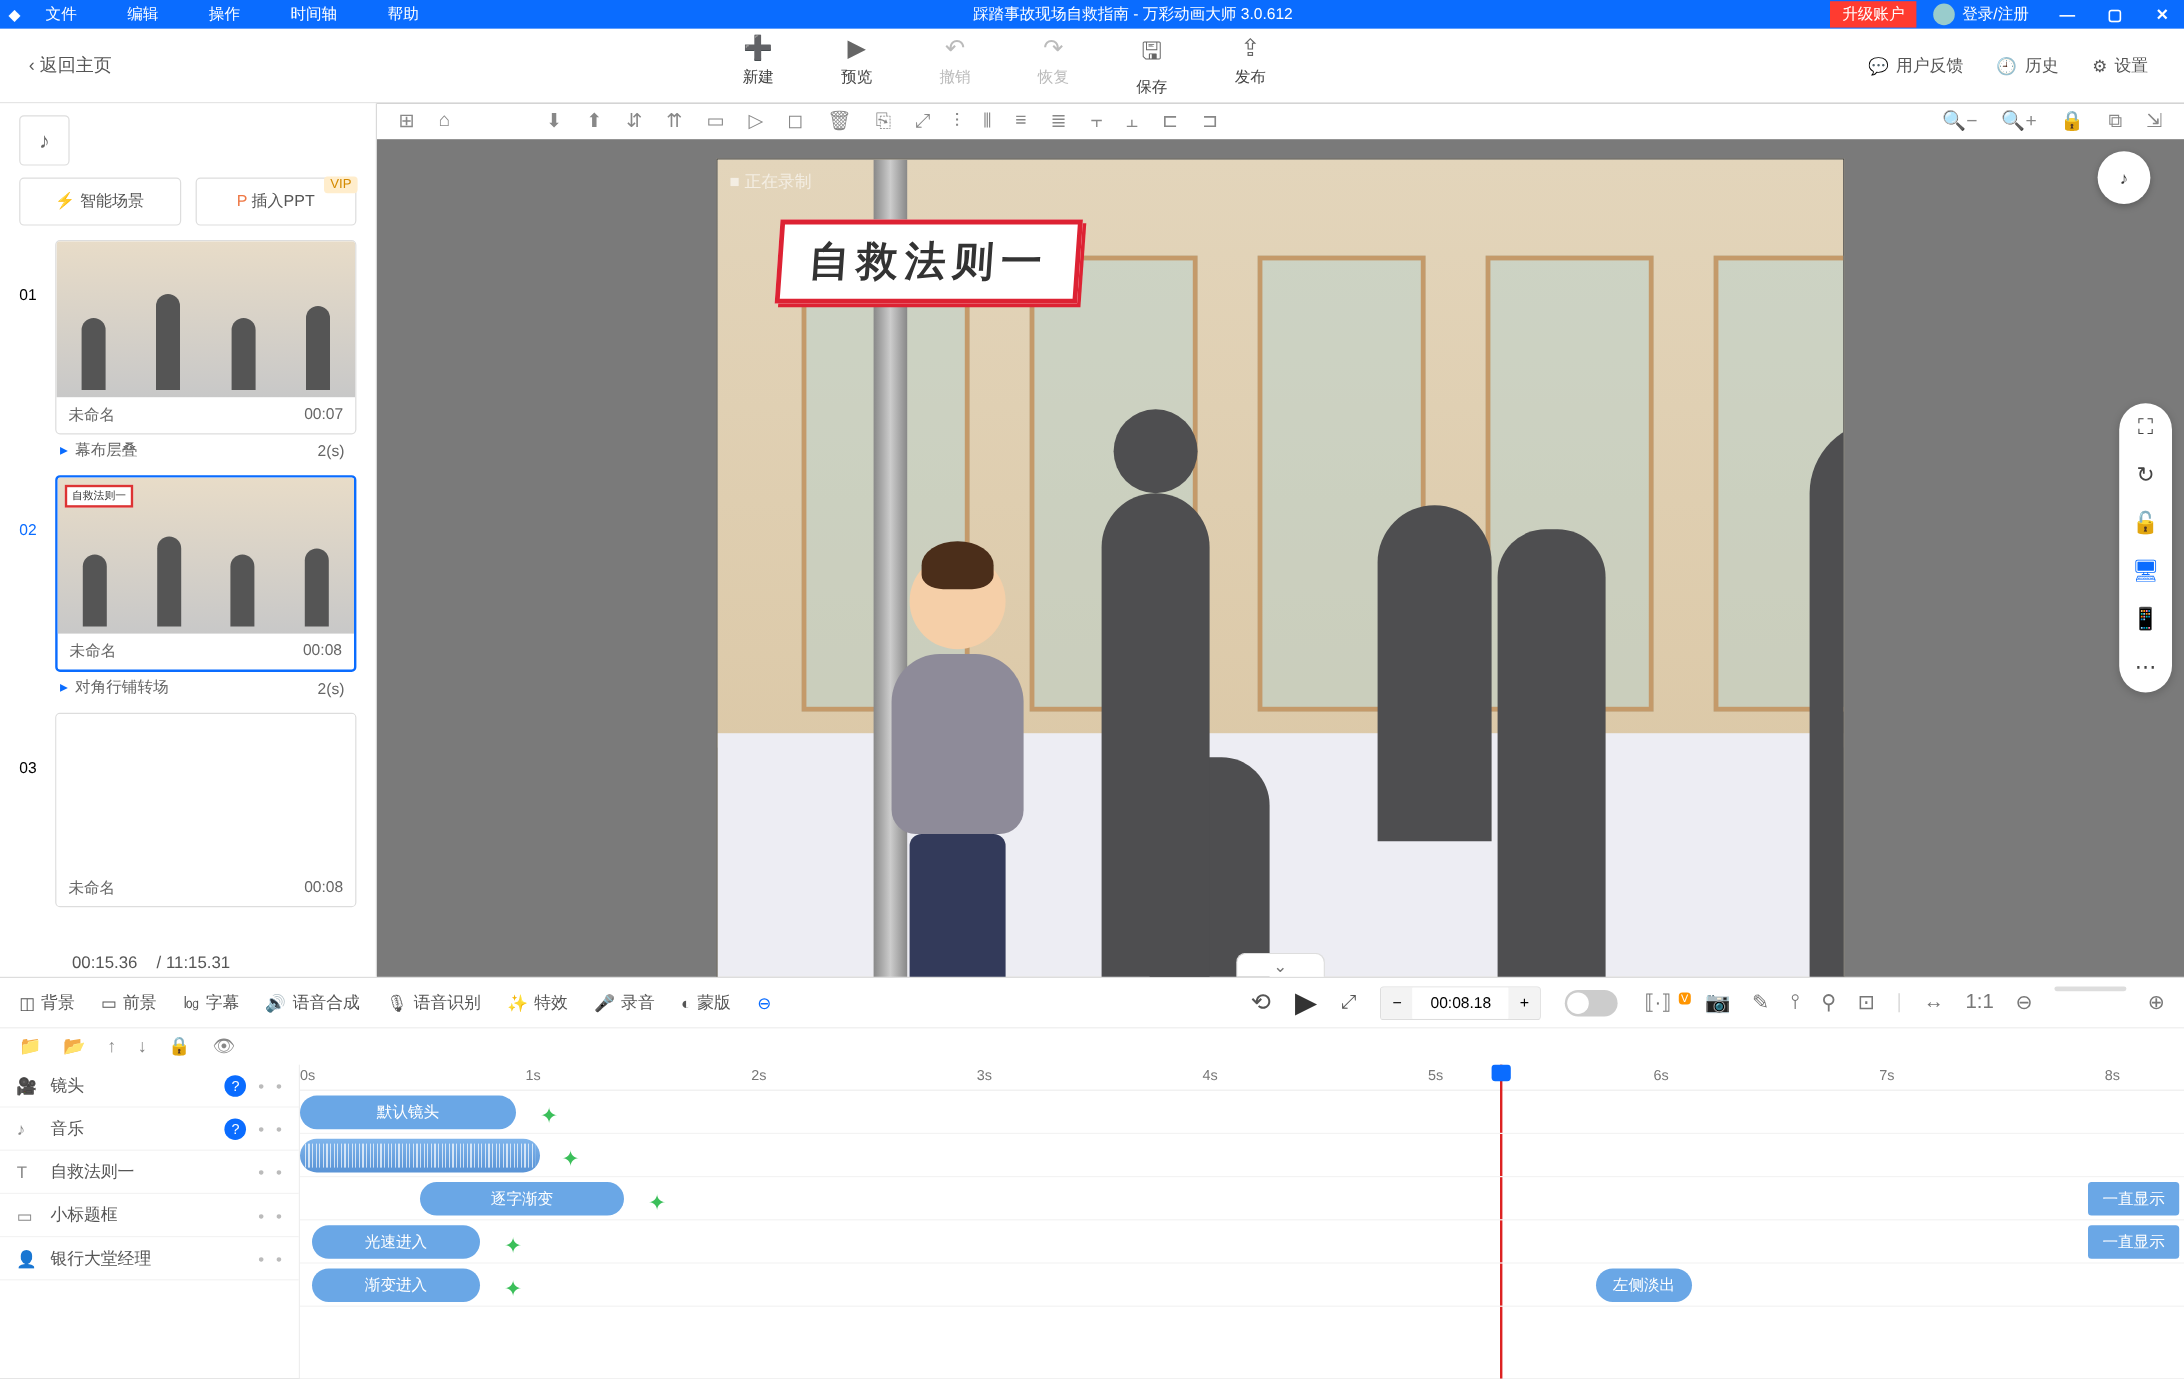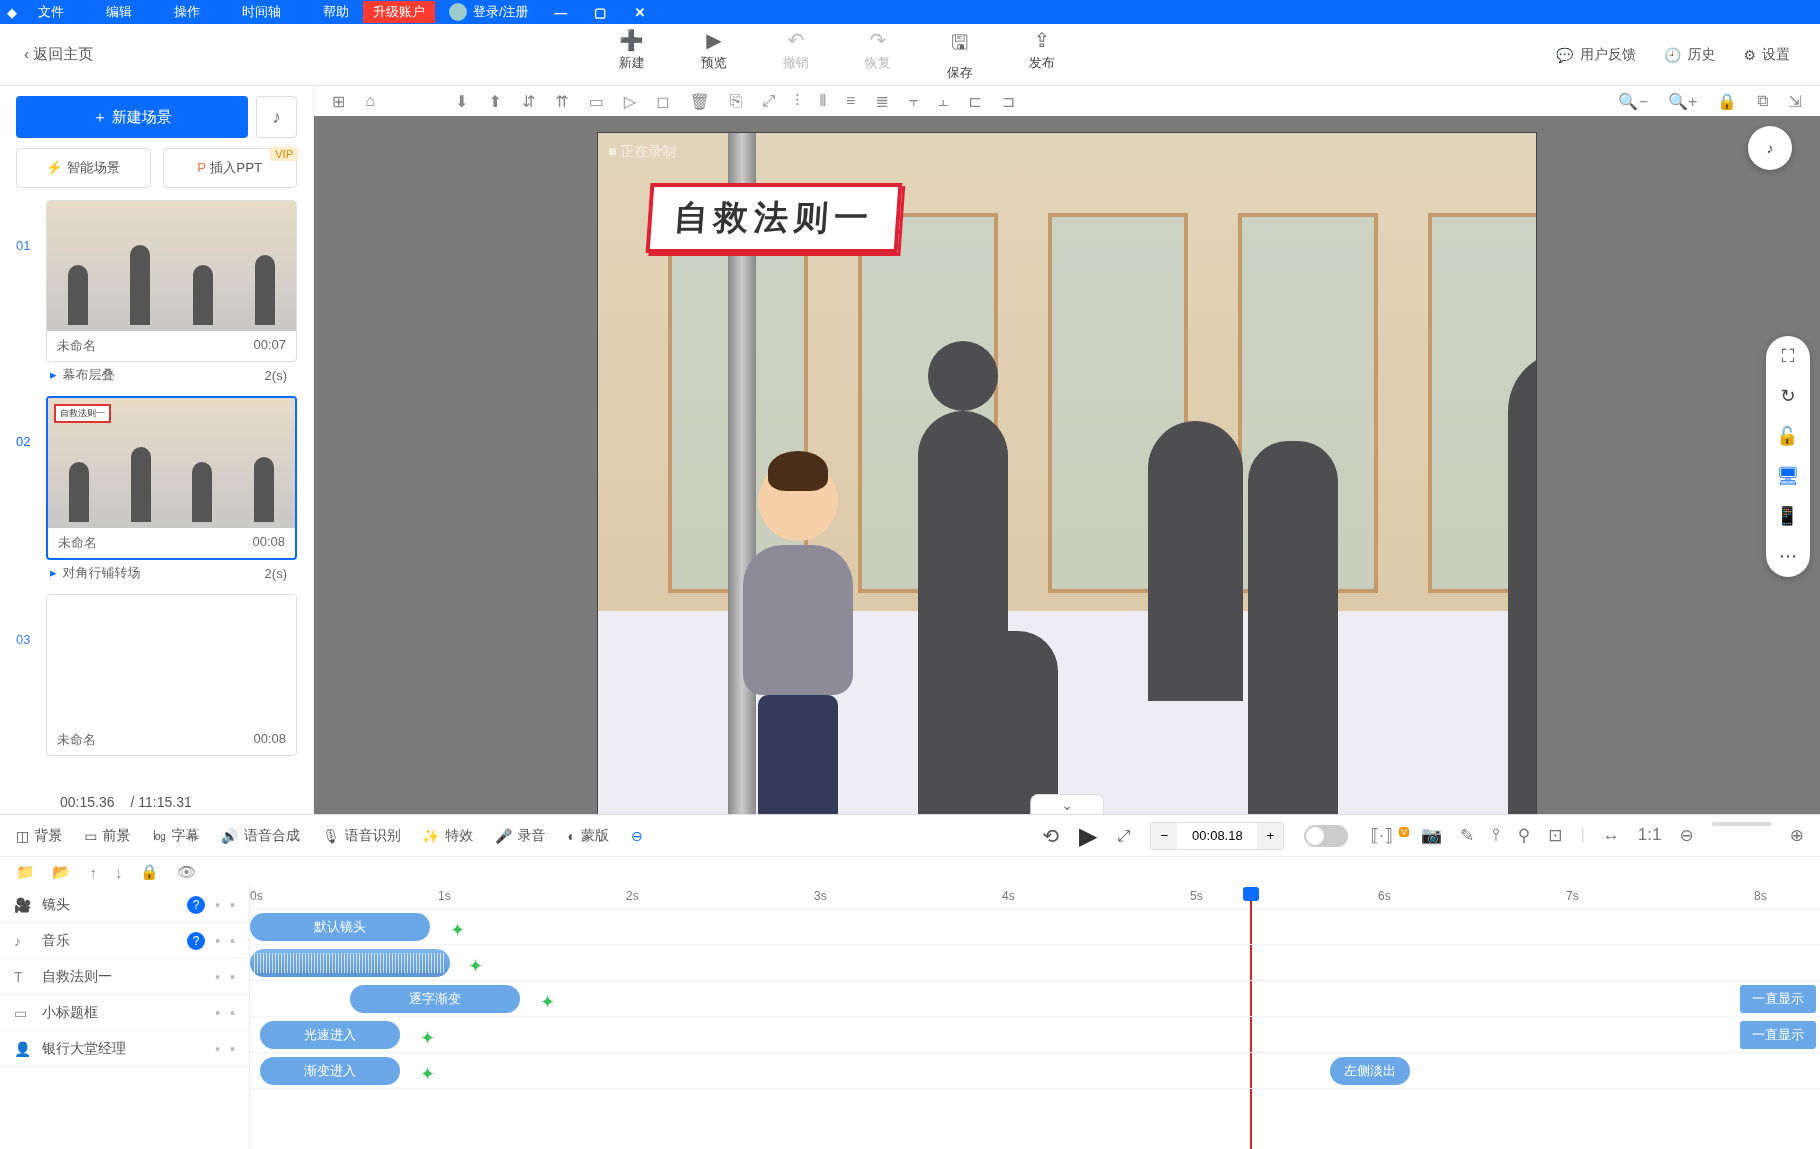--- a/index.html
+++ b/index.html
@@ -32,21 +32,21 @@
 
 .scenes { width:314px; border-right:1px solid #eee; display:flex; flex-direction:column; padding:10px 16px 0; position:relative; }
 .scenes .newscene { background:#0a6cff; color:#fff; border:none; height:42px; border-radius:4px; font-size:15px; cursor:pointer; width:240px; }
 .scenes .musicbtn { width:42px; height:42px; border:1px solid #ddd; border-radius:4px; background:#fff; cursor:pointer; font-size:18px; color:#666; }
 .scenes .row1 { display:flex; gap:8px; margin-bottom:10px; }
 .scenes .row2 { display:flex; gap:12px; margin-bottom:12px; }
 .scenes .row2 button { flex:1; height:40px; border:1px solid #ddd; background:#fff; border-radius:4px; cursor:pointer; position:relative; color:#555; }
 .scenes .vip { position:absolute; top:-2px; right:-2px; background:#ffedcc; color:#d48a00; font-size:11px; padding:1px 5px; border-radius:3px; }
 .scene-item { margin-bottom:8px; }
 .scene-item .body { display:flex; gap:10px; }
-.scene-item .idx { width:20px; color:#3b82f6; font-size:13px; padding-top:38px; }
+.scene-item .idx { width:20px; color:#000000; font-size:13px; padding-top:38px; }
 .scene-item.active .idx { color:#0a6cff; }
 .scene-item .card { flex:1; border:1px solid #ddd; border-radius:4px; overflow:hidden; cursor:pointer; background:#fff; }
 .scene-item.active .card { border:2px solid #0a6cff; }
 .scene-item .thumb { height:130px; background:linear-gradient(#e8dcc8,#c8c8c8); display:flex; align-items:flex-end; justify-content:space-around; padding-bottom:6px; position:relative; }
 .scene-item .thumb .sil { width:20px; height:60px; background:#555; border-radius:10px 10px 0 0; }
 .scene-item .meta { display:flex; justify-content:space-between; padding:6px 10px; color:#666; font-size:13px; }
 .scene-item .trans { display:flex; justify-content:space-between; padding:4px 10px 4px 34px; color:#666; font-size:13px; align-items:center; }
 .scene-item .trans .pic { color:#0a6cff; margin-right:6px; }
 
 
@@ -124,20 +124,21 @@
 
 <div class="titlebar">
   <div class="logo">◆</div>
   <div class="menus">
     <span>文件</span>
     <span>编辑</span>
     <span>操作</span>
     <span>时间轴</span>
     <span>帮助</span>
   </div>
+  <div class="center">踩踏事故现场自救指南 - 万彩动画大师 3.0.612</div>
   <div class="right">
     <div class="upgrade">升级账户</div>
     <div class="login">
         <span style="width:18px;height:18px;border-radius:50%;background:#9cc;display:inline-block"></span>
         <span>登录/注册</span>
       </div>
     <div class="winctl">
       <span>—</span>
       <span>▢</span>
       <span>✕</span>
@@ -176,21 +177,20 @@
   <div class="rightbtns">
     <span>💬 <span>用户反馈</span></span>
     <span>🕘 <span>历史</span></span>
     <span>⚙ <span>设置</span></span>
   </div>
 </div>
 
 <div class="main">
   <div class="scenes">
     <div class="row1">
-      <button class="newscene">＋ 新建场景</button>
       <button class="musicbtn">♪</button>
     </div>
     <div class="row2">
       <button><span style="color:#e44">⚡</span> <span>智能场景</span></button>
       <button><span style="color:#e74">P</span> <span>插入PPT</span><span class="vip">VIP</span></button>
     </div>
 
     <div class="scene-item">
       <div class="body">
           <div class="idx">01</div>

